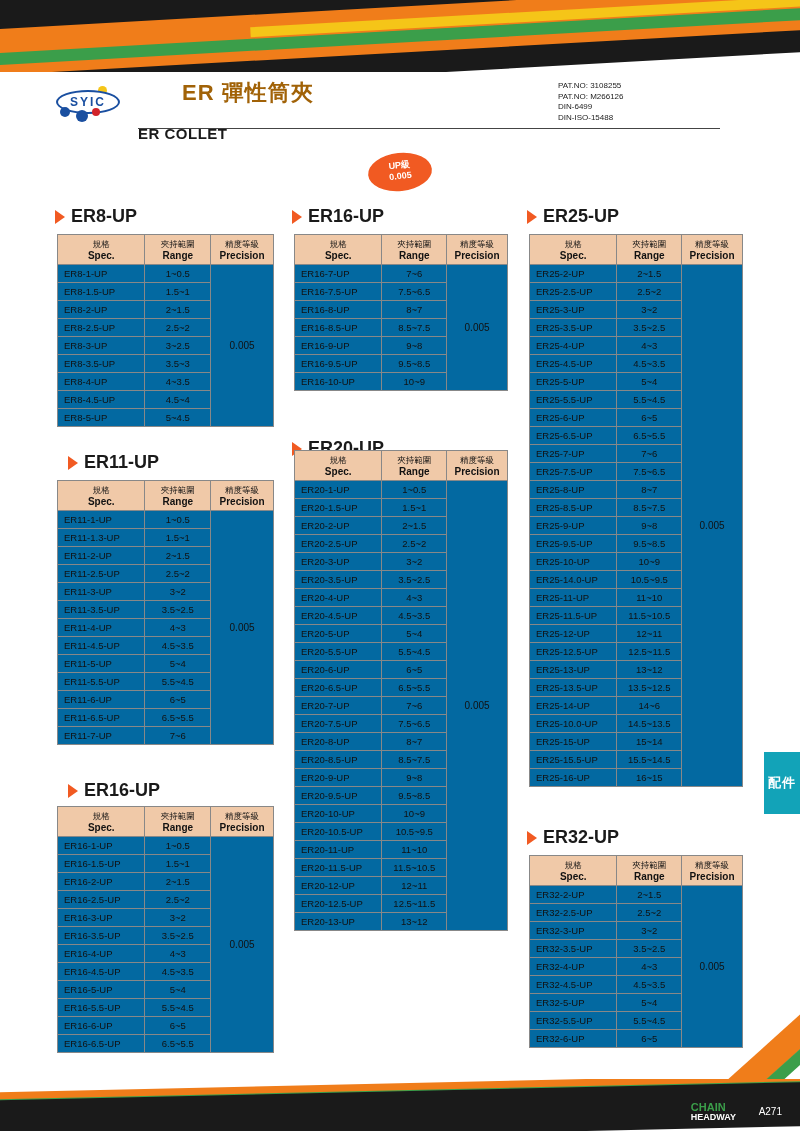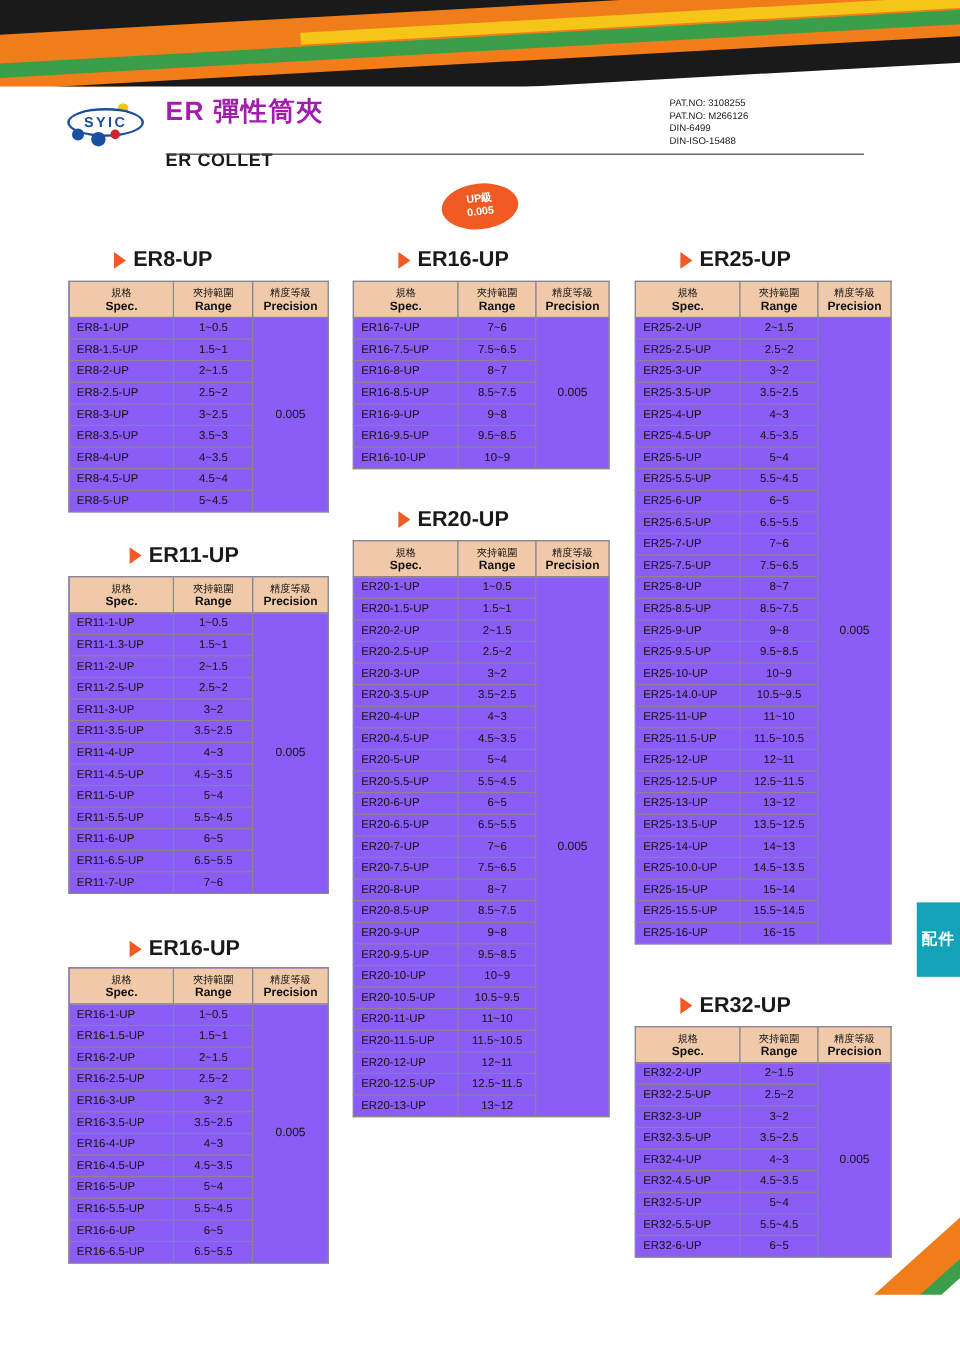--- a/index.html
+++ b/index.html
@@ -69,21 +69,21 @@
     position:absolute; left:0; top:10px; width:72px; height:24px;
     line-height:24px; text-align:center;
     color:#1a4fa0; font-weight:bold; font-size:12px; letter-spacing:2px;
   }
   .logo-dot1 { position:absolute; left:46px; top:6px; width:9px; height:9px; background:#f5c518; border-radius:50%; }
   .logo-dot2 { position:absolute; left:8px; top:27px; width:10px; height:10px; background:#1a4fa0; border-radius:50%; }
   .logo-dot3 { position:absolute; left:24px; top:30px; width:12px; height:12px; background:#1a4fa0; border-radius:50%; }
   .logo-dot4 { position:absolute; left:40px; top:28px; width:8px; height:8px; background:#d2232a; border-radius:50%; }
 
   .title-block { position:absolute; left:138px; top:0px; }
-  .title-cn { font-size:22px; font-weight:bold; color:#a21caf; letter-spacing:1px; }
+  .title-cn { font-size:22px; font-weight:bold; color:#a16207; letter-spacing:1px;margin-left:44px; }
   .title-en { font-size:15px; font-weight:bold; color:#1a1a1a; margin-top:17px; letter-spacing:0.5px; }
 
   .pat-block {
     position:absolute; left:558px; top:3px;
     font-size:8px; line-height:10.5px; color:#222;
   }
   .hdr-rule {
     position:absolute; left:138px; top:50px; width:582px; height:1px; background:#444;
   }
   
@@ -93,34 +93,33 @@
     color:#fff; text-align:center;
     font-size:9px; line-height:11px; font-weight:bold;
     padding-top:7px;
     transform: rotate(-6deg);
   }
   
   .sec {
     position:absolute;
     font-size:18px; font-weight:bold; color:#1a1a1a;
     padding-left:16px;
-    margin-left:40px;
   }
   .sec::before {
     content:"";
     position:absolute; left:0; top:4px;
     border-left:10px solid #f15a22;
     border-top:7px solid transparent;
     border-bottom:7px solid transparent;
   }
   
   table.spec {
     position:absolute;
     border-collapse:collapse;
-    background:#8b5cf6;
+    background:#0369a1;
     font-size:9.5px;
   }
   table.spec th, table.spec td {
     border:1px solid #888;
     padding:0;
     height:18px;
     text-align:center;
     vertical-align:middle;
     font-weight:normal;
     color:#111;
@@ -474,21 +473,21 @@
           <td class="name">ER16-9.5-UP</td>
           <td>9.5~8.5</td>
         </tr>
         <tr>
           <td class="name">ER16-10-UP</td>
           <td>10~9</td>
         </tr>
       </tbody>
   </table>
 
-  <div class="sec" style="left:292px; top:422px;">ER20-UP</div>
+  <div class="sec" style="left:292px; top:438px;">ER20-UP</div>
   <table class="spec" style="left:294px; top:450px; width:214px;">
     <thead>
       <tr>
         <th style="width:88px">
           <span class="cn">規格</span>
             <span class="en">Spec.</span>
         </th>
         <th style="width:65px">
           <span class="cn">夾持範圍</span>
             <span class="en">Range</span>
@@ -715,21 +714,21 @@
         <tr>
           <td class="name">ER25-13-UP</td>
           <td>13~12</td>
         </tr>
         <tr>
           <td class="name">ER25-13.5-UP</td>
           <td>13.5~12.5</td>
         </tr>
         <tr>
           <td class="name">ER25-14-UP</td>
-          <td>14~13</td>
+          <td>14~6</td>
         </tr>
         <tr>
           <td class="name">ER25-10.0-UP</td>
           <td>14.5~13.5</td>
         </tr>
         <tr>
           <td class="name">ER25-15-UP</td>
           <td>15~14</td>
         </tr>
         <tr>
@@ -802,14 +801,24 @@
       </tbody>
   </table>
 
   <div class="sidetab">配件</div>
 
   <div class="corner">
     <div class="c-org"></div>
     <div class="c-grn"></div>
   </div>
 
+  <div class="footer">
+    <div class="forg"></div>
+    <div class="fgrn"></div>
+    <div class="fblk"></div>
+    <div class="flogo">
+      <span class="c1">CHAIN</span><br>
+      <span>HEADWAY</span>
+    </div>
+    <div class="pageno">A271</div>
+  </div>
 
 </div>
 
 </body></html>

